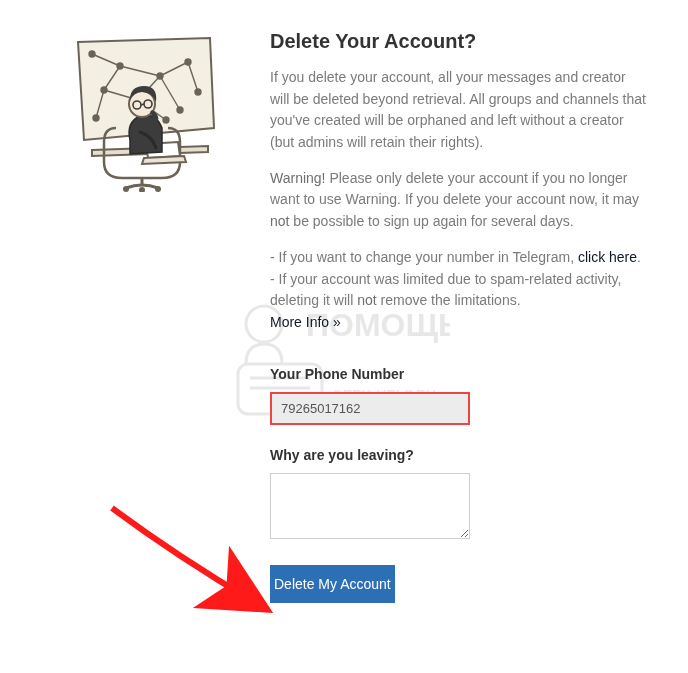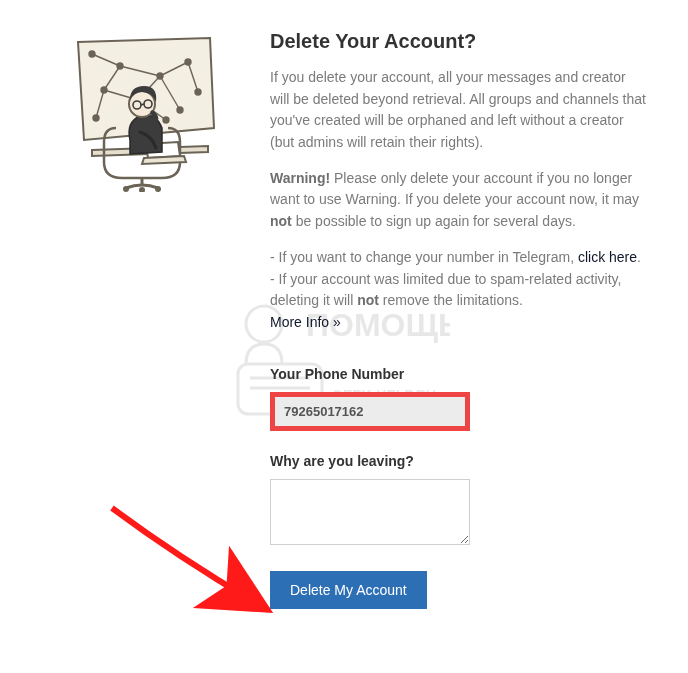--- a/index.html
+++ b/index.html
@@ -26,55 +26,54 @@
       font-size: 20px;
       font-weight: 700;
       color: #333;
       margin-bottom: 14px;
     }
     p {
       line-height: 1.55;
       margin-bottom: 14px;
       color: #7b7b7b;
     }
-    p strong { font-weight: 700; color: #6f6f6f; }
+    p strong { font-weight: 400; color: #6f6f6f; }
     a { color: #0f172a; text-decoration: none; cursor: pointer; }
     .form { margin-top: 32px; }
     .label {
       font-weight: 700;
       color: #333;
       margin-bottom: 10px;
       font-size: 14px;
     }
     .input-phone {
       width: 200px;
       padding: 7px 9px;
-      border: 5px solid #ef4444;
+      border: 2px solid #ef4444;
       background: #ececec;
       font-size: 13px;
       color: #555;
       margin-bottom: 22px;
-      font-weight: bold;
     }
     .textarea {
       width: 200px;
       height: 66px;
       border: 1px solid #cfcfcf;
       padding: 6px;
       font-family: inherit;
       font-size: 13px;
       resize: both;
       margin-bottom: 26px;
       display: block;
     }
     .btn {
       background: #2c6fb5;
       color: #fff;
       border: none;
-      padding: 11px 20px;
+      padding: 11px 4px;
       font-size: 14px;
       cursor: pointer;
       font-family: inherit;
     }
     .wm {
       position: absolute;
       left: 220px; top: 290px;
       width: 230px;
       pointer-events: none;
       opacity: .18;

